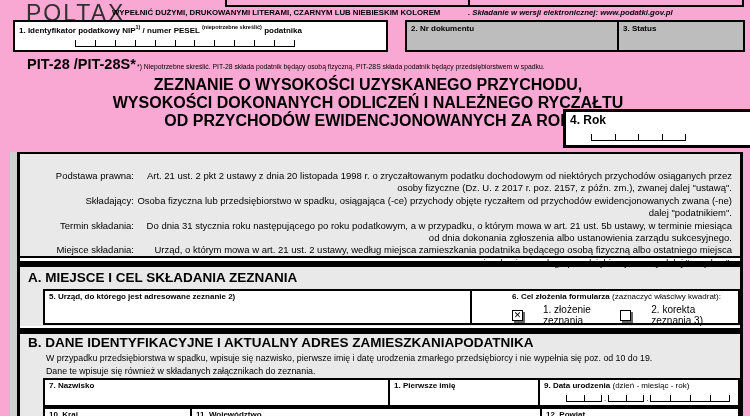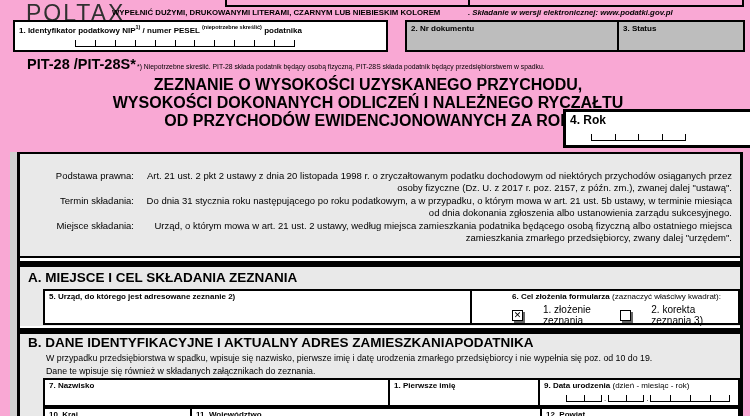--- a/index.html
+++ b/index.html
@@ -135,20 +135,24 @@
 
   <div class="graystrip"></div>
   <div id="frame">
 
     <div class="legal">
       <div class="lrow">
         <div class="llab">Podstawa prawna:</div>
         <div class="ltxt">Art. 21 ust. 2 pkt 2 ustawy z dnia 20 listopada 1998 r. o zryczałtowanym podatku dochodowym od niektórych przychodów osiąganych przez osoby fizyczne (Dz. U. z 2017 r. poz. 2157, z późn. zm.), zwanej dalej "ustawą".</div>
       </div>
       <div class="lrow">
+        <div class="llab">Składający:</div>
+        <div class="ltxt">Osoba fizyczna lub przedsiębiorstwo w spadku, osiągająca (-ce) przychody objęte ryczałtem od przychodów ewidencjonowanych zwana (-ne) dalej "podatnikiem".</div>
+      </div>
+      <div class="lrow">
         <div class="llab">Termin składania:</div>
         <div class="ltxt">Do dnia 31 stycznia roku następującego po roku podatkowym, a w przypadku, o którym mowa w art. 21 ust. 5b ustawy, w terminie miesiąca od dnia dokonania zgłoszenia albo ustanowienia zarządu sukcesyjnego.</div>
       </div>
       <div class="lrow">
         <div class="llab">Miejsce składania:</div>
         <div class="ltxt">Urząd, o którym mowa w art. 21 ust. 2 ustawy, według miejsca zamieszkania podatnika będącego osobą fizyczną albo ostatniego miejsca zamieszkania zmarłego przedsiębiorcy, zwany dalej "urzędem".</div>
       </div>
     </div>
 
     <div class="gap3"></div>

